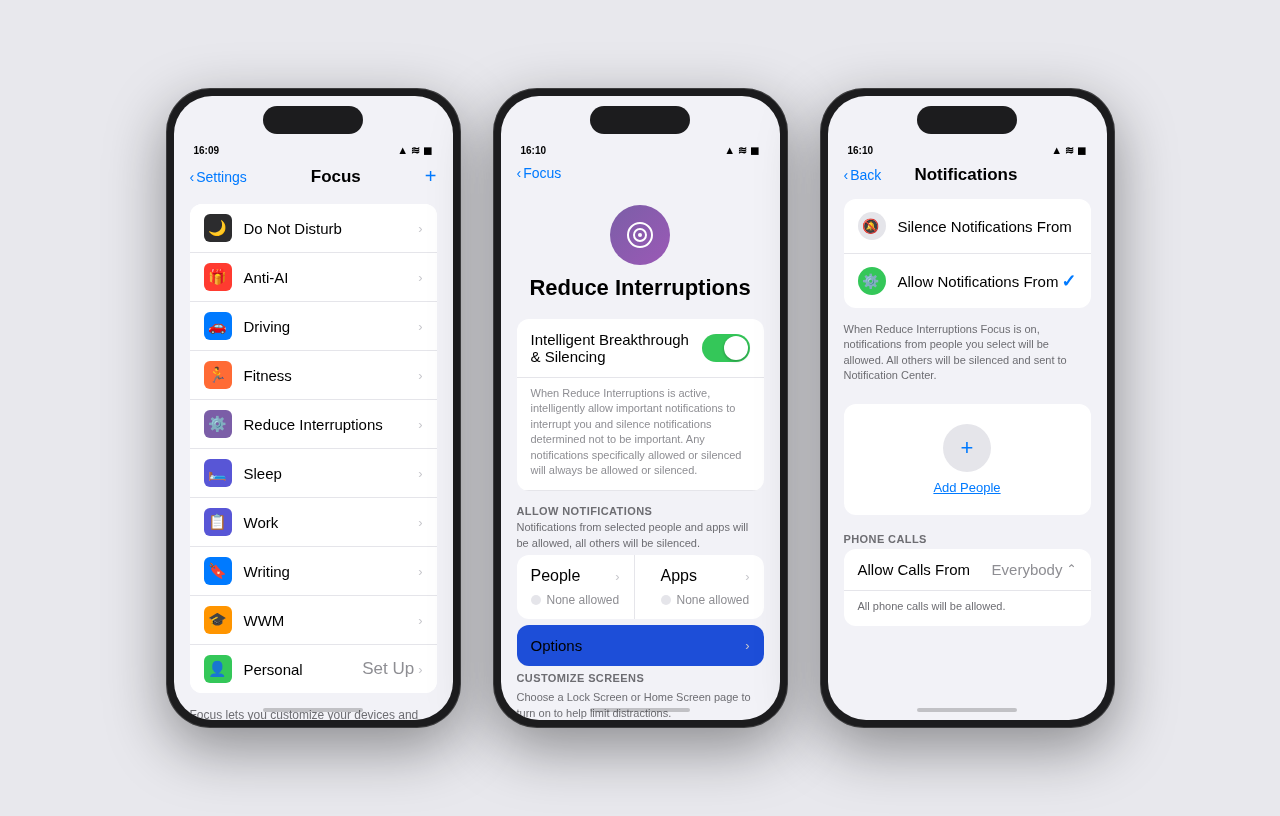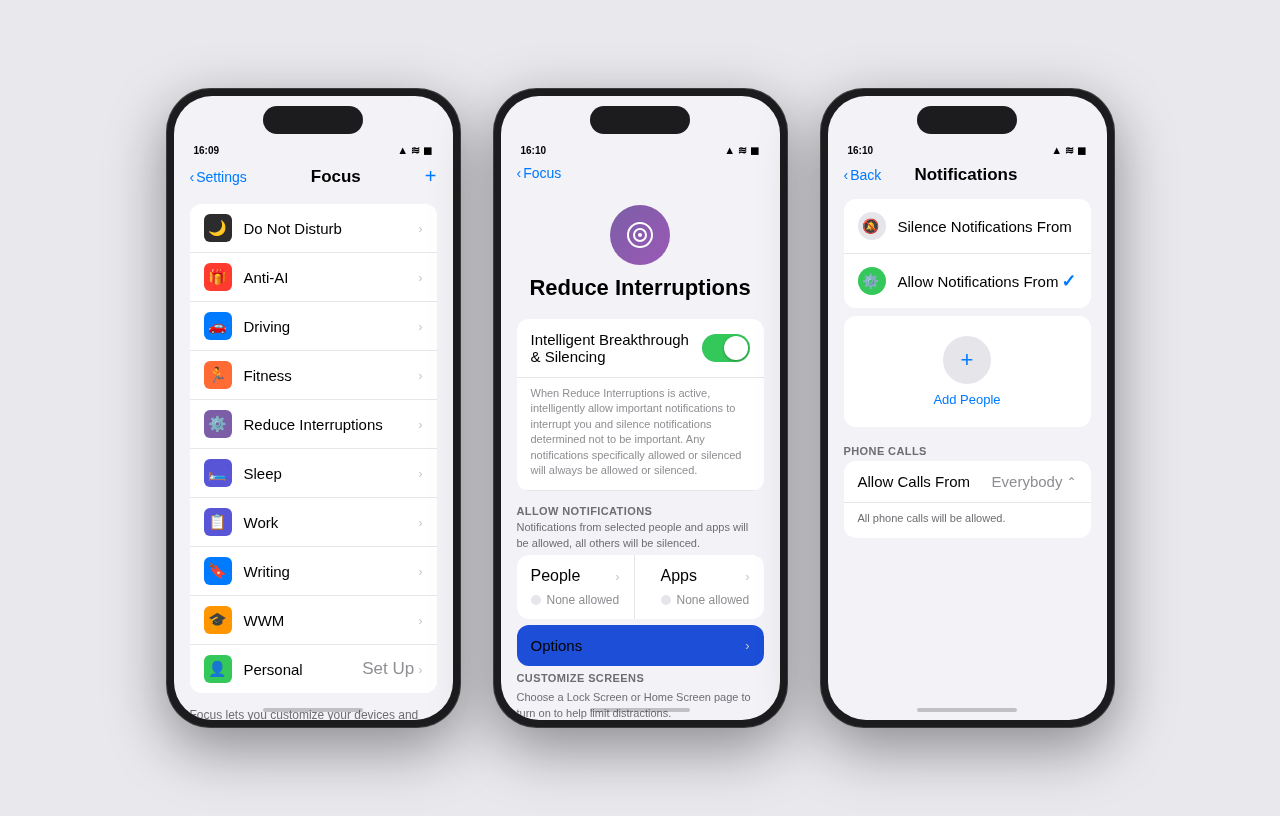--- a/index.html
+++ b/index.html
@@ -321,20 +321,21 @@
       display: flex;
       align-items: center;
       justify-content: center;
       font-size: 22px;
       color: #007aff;
       margin-bottom: 8px;
     }
     .add-label {
       font-size: 13px;
       color: #007aff;
+      text-decoration: underline;
     }
 
     .phone-calls-header {
       padding: 10px 16px 4px;
       font-size: 11px;
       font-weight: 600;
       color: #6d6d72;
       text-transform: uppercase;
       letter-spacing: 0.4px;
     }
@@ -563,20 +564,21 @@
         <div class="notif-icon-wrap">🔕</div>
         <span class="notif-row-label">Silence Notifications From</span>
       </div>
       <div class="notif-row">
         <div class="notif-icon-wrap" style="background:#34c759;">⚙️</div>
         <span class="notif-row-label">Allow Notifications From</span>
         <span class="notif-check">✓</span>
       </div>
     </div>
 
+    <div class="notif-description">When Reduce Interruptions Focus is on, notifications from people you select will be allowed. All others will be silenced and sent to Notification Center.</div>
 
     <div class="add-people-section">
       <div class="add-btn">+</div>
       <span class="add-label">Add People</span>
     </div>
 
     <div class="phone-calls-header">PHONE CALLS</div>
     <div class="phone-calls-card">
       <div class="calls-row">
         <span class="calls-label">Allow Calls From</span>

